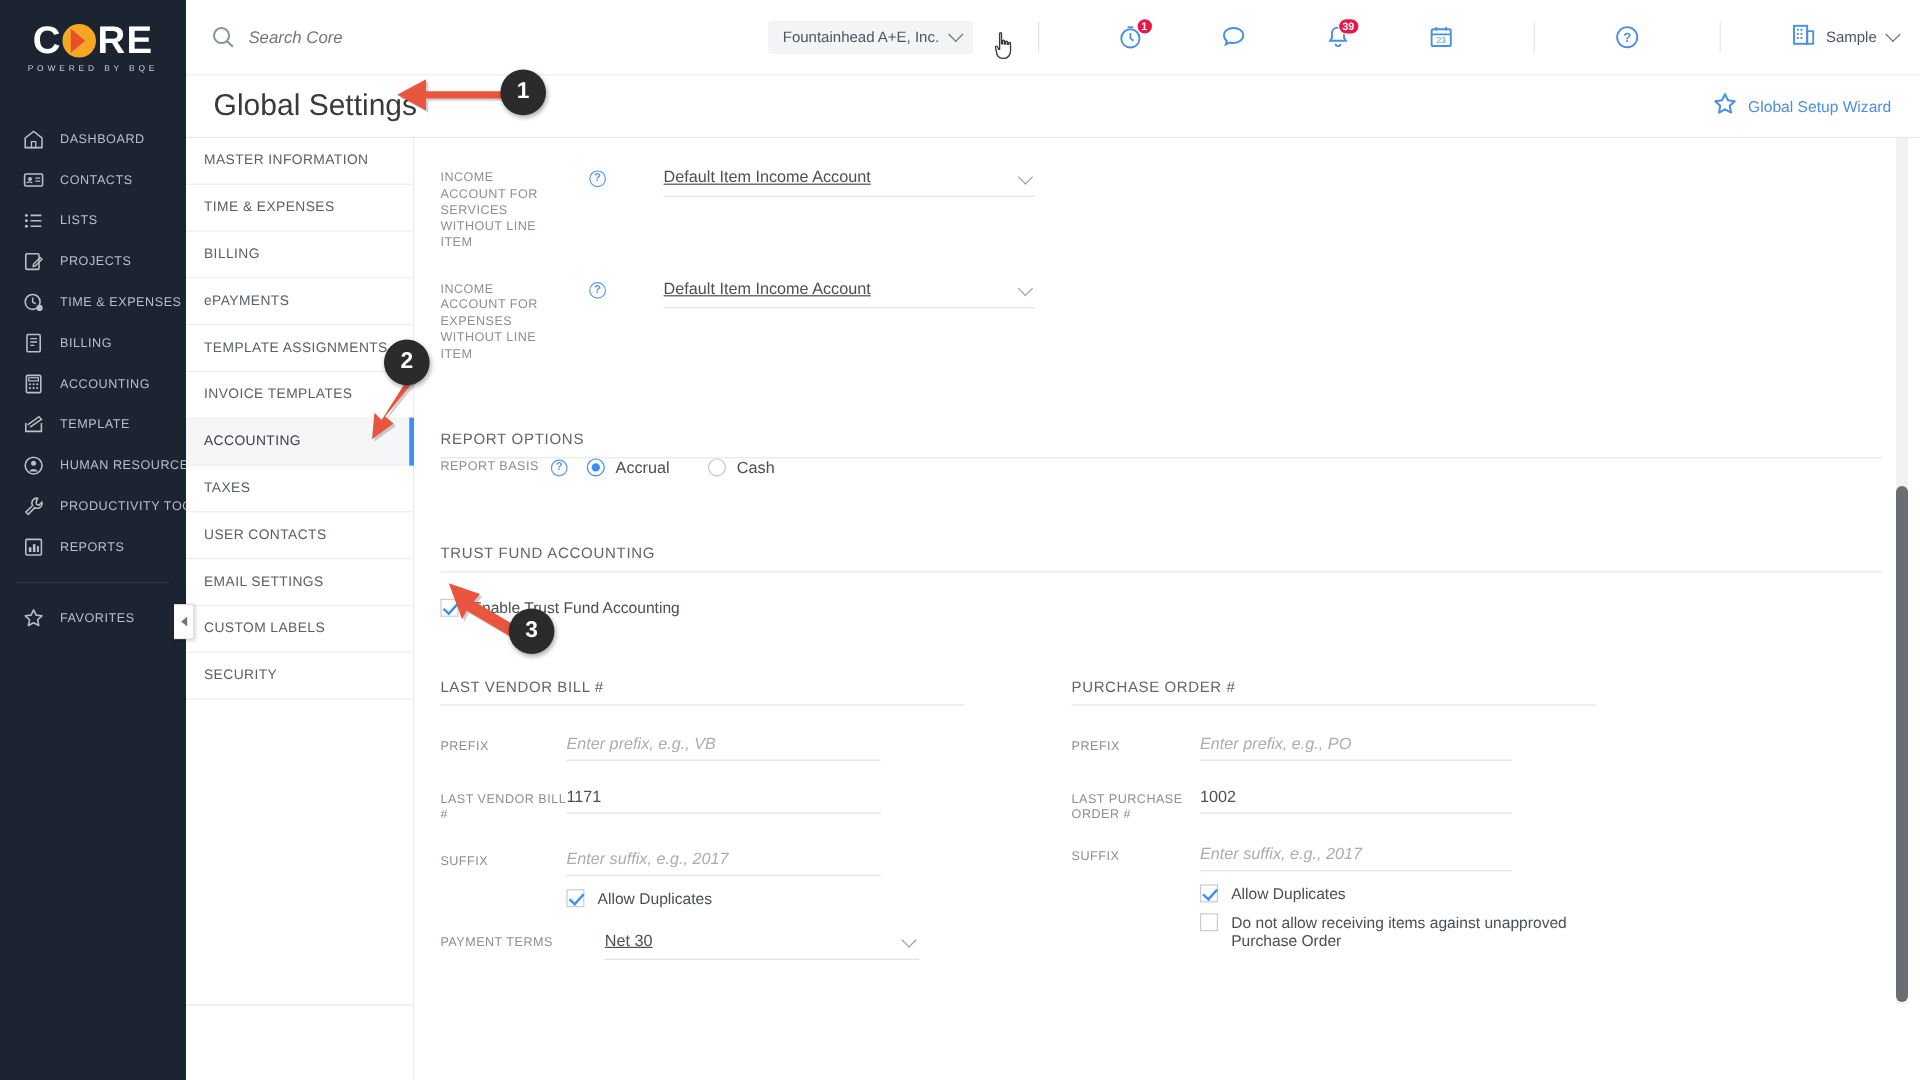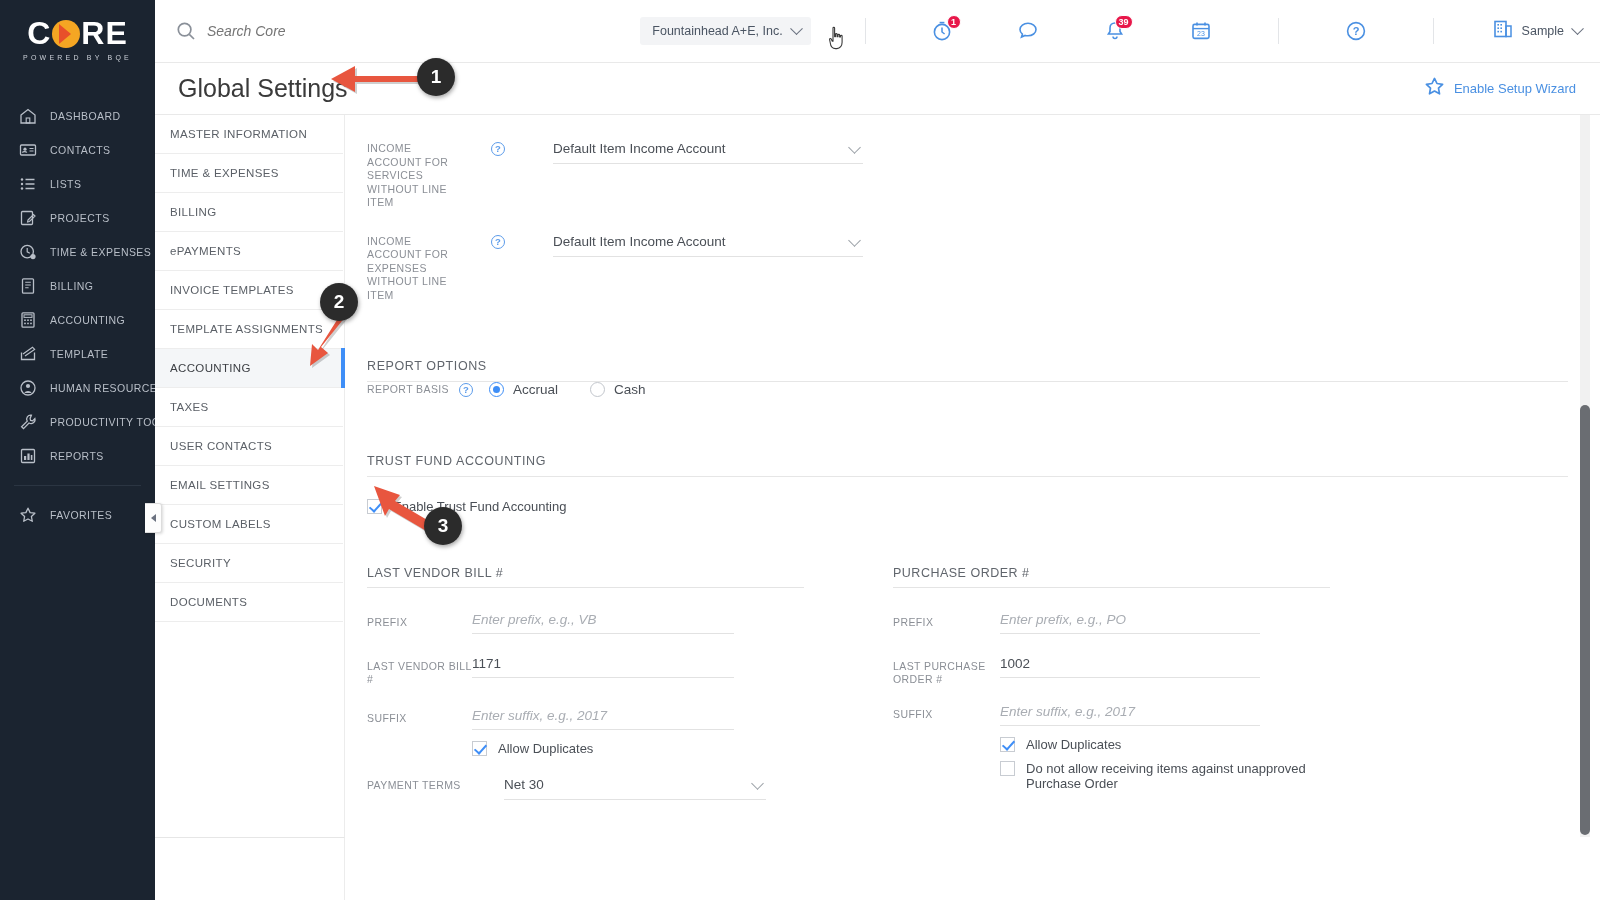--- a/index.html
+++ b/index.html
@@ -152,21 +152,21 @@
   }
   .help-ico {
     width: 14px; height: 14px; border-radius: 50%; border: 1.3px solid #5b9bea;
     color: #5b9bea; font-size: 9.5px; line-height: 12px; text-align: center;
     flex: 0 0 14px; margin: 5px 16px 0 0; cursor: pointer; font-weight: bold;
   }
   .select-field {
     position: relative; width: 310px; border-bottom: 1px solid #e2e2e2;
     padding: 2px 0 6px 0; cursor: pointer;
   }
-  .select-value { font-size: 13.5px; color: #4a4f56; }
+  .select-value { font-size: 13.5px; color: #4a4f56; text-decoration: underline; }
   .select-arrow {
     position: absolute; right: 4px; top: 6px; width: 9px; height: 9px;
     border-right: 1.3px solid #9aa0a6; border-bottom: 1.3px solid #9aa0a6;
     transform: rotate(45deg);
   }
 
   .section-title {
     font-size: 12.5px; color: #60656c; letter-spacing: .6px; margin-bottom: 8px;
   }
   .section-rule { height: 1px; background: #e6e6e6; }
@@ -468,63 +468,60 @@
       </div>
     </div>
   </div>
 
   <div class="pagehead">
     <div class="page-title">Global Settings</div>
     <div class="wizard-link">
       <span><svg width="21" height="21" viewBox="0 0 21 21">
             <path d="M10.5 2.4l2.5 5.1 5.6.8-4.1 3.9 1 5.6-5-2.7-5 2.7 1-5.6L2.4 8.3l5.6-.8z" fill="none" stroke="#4a90e2" stroke-width="1.7" stroke-linejoin="round"></path>
           </svg></span>
-      <span class="wizard-text">Enable Setup Wizard</span>
+      <span class="wizard-text">Global Setup Wizard</span>
     </div>
   </div>
 
   <div class="tabcol">
     <div class="tab-item">
         <span class="tab-label">MASTER INFORMATION</span>
       </div>
     <div class="tab-item">
         <span class="tab-label">TIME &amp; EXPENSES</span>
       </div>
     <div class="tab-item">
         <span class="tab-label">BILLING</span>
       </div>
     <div class="tab-item">
         <span class="tab-label">ePAYMENTS</span>
       </div>
     <div class="tab-item">
+        <span class="tab-label">TEMPLATE ASSIGNMENTS</span>
+      </div>
+    <div class="tab-item">
         <span class="tab-label">INVOICE TEMPLATES</span>
-      </div>
-    <div class="tab-item">
-        <span class="tab-label">TEMPLATE ASSIGNMENTS</span>
       </div>
     <div class="tab-item active">
         <span class="tab-label">ACCOUNTING</span>
       </div>
     <div class="tab-item">
         <span class="tab-label">TAXES</span>
       </div>
     <div class="tab-item">
         <span class="tab-label">USER CONTACTS</span>
       </div>
     <div class="tab-item">
         <span class="tab-label">EMAIL SETTINGS</span>
       </div>
     <div class="tab-item">
         <span class="tab-label">CUSTOM LABELS</span>
       </div>
     <div class="tab-item">
         <span class="tab-label">SECURITY</span>
-      </div>
-    <div class="tab-item">
-        <span class="tab-label">DOCUMENTS</span>
       </div>
   </div>
 
   <div class="content">
 
     <div class="field-row" style="margin:22px 0 0 22px;">
       <div class="field-label">INCOME ACCOUNT FOR SERVICES WITHOUT LINE ITEM</div>
       <div class="help-ico">?</div>
       <div class="select-field">
         <span class="select-value">Default Item Income Account</span>

